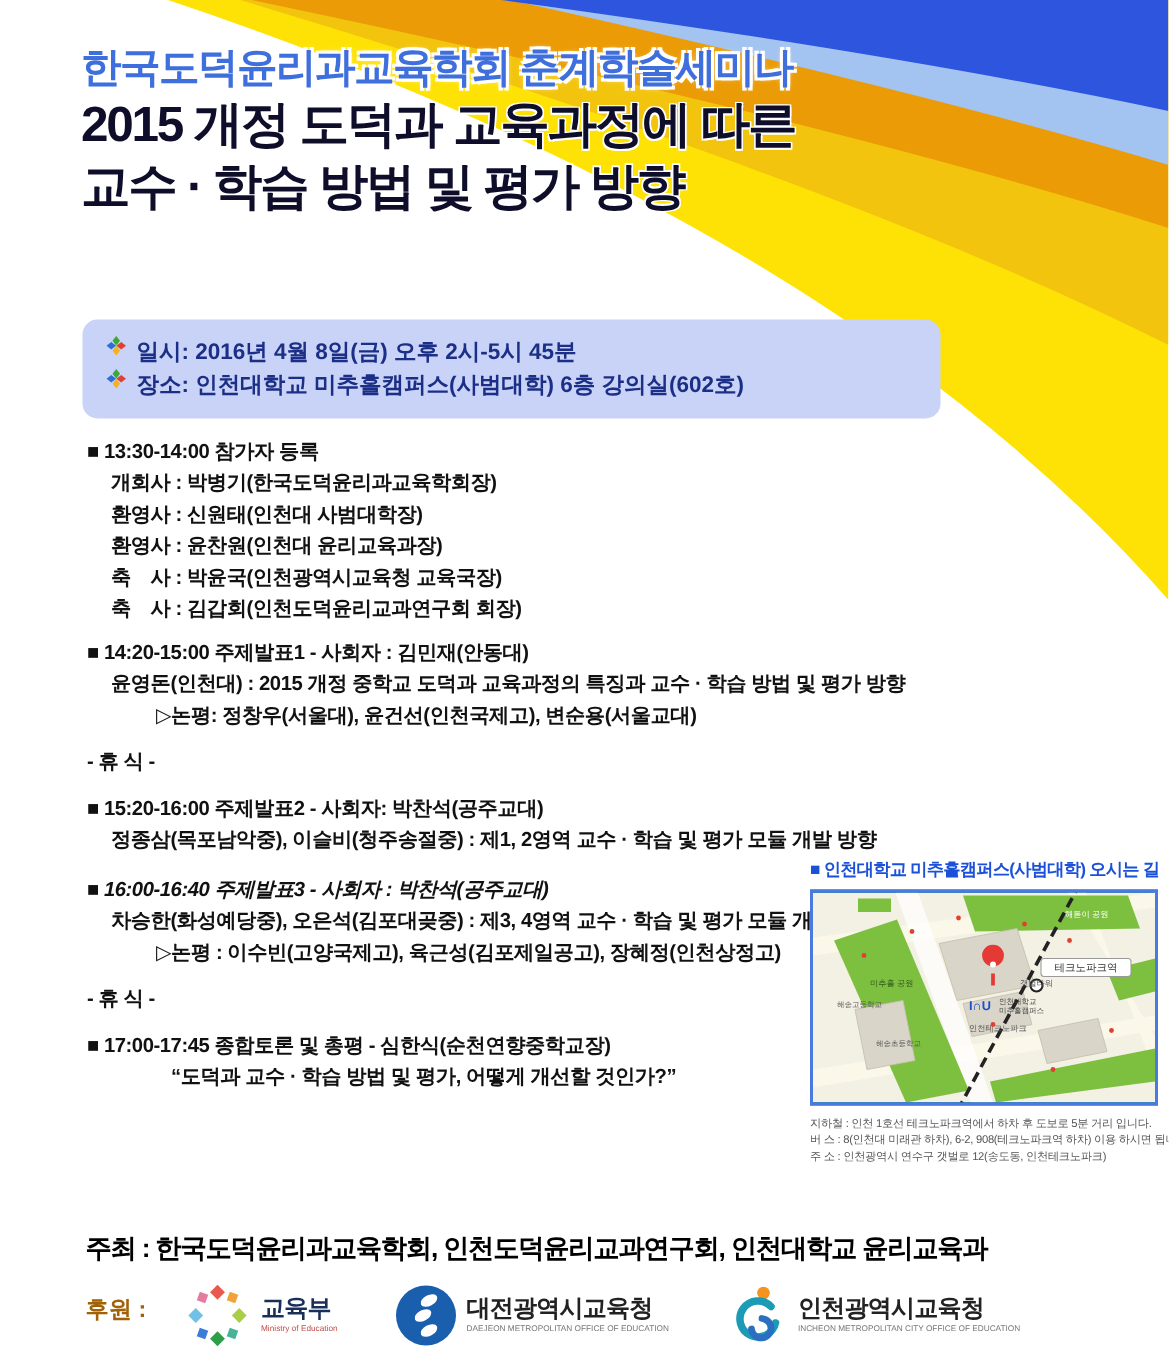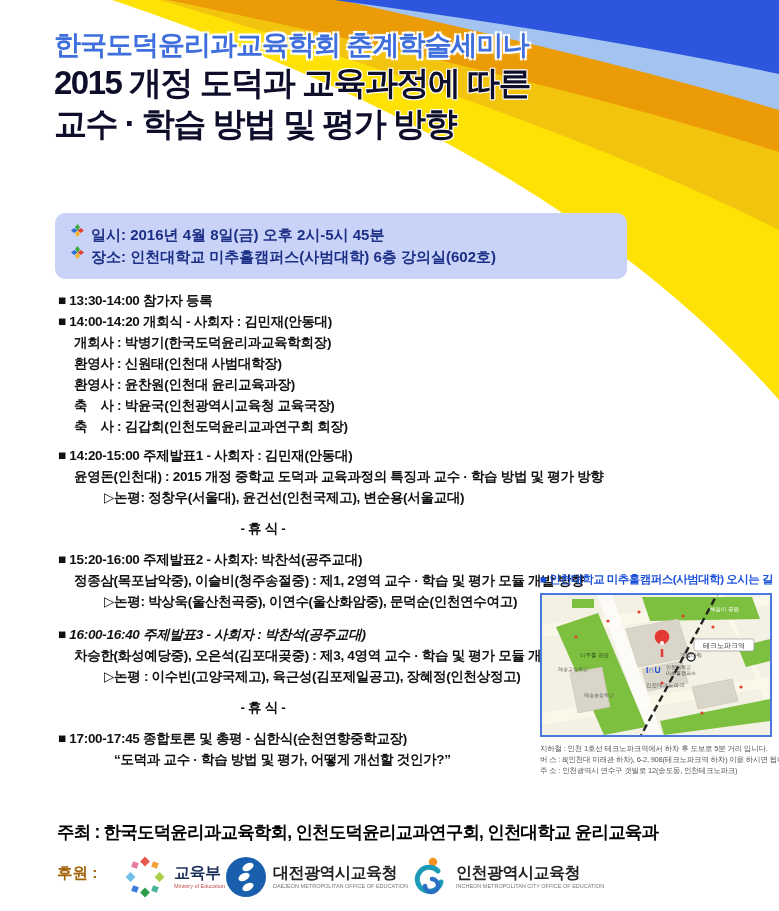--- a/index.html
+++ b/index.html
@@ -23,36 +23,36 @@
   .info-row{display:flex;gap:7px;font-size:15px;font-weight:700;
     color:#1c2f86;line-height:22px;white-space:nowrap;}
   .pinwheel{flex:0 0 auto;}
 
   
   .program{position:absolute;left:58px;top:290px;width:640px;color:#111;}
   .p-line{font-size:13.5px;font-weight:700;line-height:21px;white-space:nowrap;letter-spacing:-0.3px;}
   .p-sub{padding-left:16px;}
   .p-sub2{padding-left:46px;}
   .p-quote{padding-left:56px;}
-  .p-break{width:410px;text-align:center;margin:10px 0;}
+  .p-break{width:410px;margin:10px 0;}
   .mt-b{margin-top:8px;}
   .mt-d{margin-top:12px;font-style:italic;}
 
   
   .map-col{position:absolute;left:540px;top:572px;width:234px;}
   .map-heading{font-size:11.5px;font-weight:800;color:#1b50d8;letter-spacing:-0.5px;white-space:nowrap;}
   .map-box{margin-top:6px;width:228px;height:140px;border:2px solid #4a7ae0;background:#0369a1;
     position:relative;overflow:hidden;text-decoration:underline;}
   .map-notes{margin-top:6px;font-size:7.5px;color:#555;line-height:11px;letter-spacing:-0.2px;white-space:nowrap;}
 
   
   .hosts{position:absolute;left:57px;top:820px;font-size:17.5px;font-weight:700;color:#000;
     letter-spacing:-0.8px;white-space:nowrap;}
   .sponsor-label{position:absolute;left:57px;top:863px;font-size:15.5px;font-weight:700;color:#a16207;}
-  .sponsors{position:absolute;left:122px;top:848px;display:flex;align-items:center;height:58px;}
+  .sponsors{position:absolute;left:122px;top:848px;display:flex;align-items:center;gap:38px;height:58px;}
   .logo{display:flex;align-items:center;gap:6px;}
   .logo-texts{display:flex;flex-direction:column;line-height:1.05;}
   .logo-kr{font-size:16px;font-weight:800;letter-spacing:-0.5px;color:#1a2e5a;white-space:nowrap;}
   .logo-kr.dark{color:#222;}
   .logo-en{font-size:5.5px;color:#777;white-space:nowrap;margin-top:2px;}
   .logo-en.red{color:#c0504d;}
 </style>
 </head>
 <body>
 
@@ -88,33 +88,31 @@
         <polygon points="13,6.5 9.8,9 6.6,6.5 9.8,4" fill="#e0412f"></polygon>
         <polygon points="6.5,13 4,9.8 6.5,6.6 9,9.8" fill="#f5b21a"></polygon>
         <polygon points="0,6.5 3.2,4 6.4,6.5 3.2,9" fill="#2e6fd6"></polygon>
       </svg>
       <span>장소: 인천대학교 미추홀캠퍼스(사범대학) 6층 강의실(602호)</span>
     </div>
   </div>
 
   <div class="program">
     <div class="p-line">■ 13:30-14:00 참가자 등록</div>
-    <div class="p-line">■ 14:00-14:20 개회식 - 사회자 : 김민재(안동대)</div>
     <div class="p-line p-sub">개회사 : 박병기(한국도덕윤리과교육학회장)</div>
     <div class="p-line p-sub">환영사 : 신원태(인천대 사범대학장)</div>
     <div class="p-line p-sub">환영사 : 윤찬원(인천대 윤리교육과장)</div>
     <div class="p-line p-sub">축　사 : 박윤국(인천광역시교육청 교육국장)</div>
     <div class="p-line p-sub">축　사 : 김갑회(인천도덕윤리교과연구회 회장)</div>
     <div class="p-line mt-b">■ 14:20-15:00 주제발표1 - 사회자 : 김민재(안동대)</div>
     <div class="p-line p-sub">윤영돈(인천대) : 2015 개정 중학교 도덕과 교육과정의 특징과 교수 · 학습 방법 및 평가 방향</div>
     <div class="p-line p-sub2">▷논평: 정창우(서울대), 윤건선(인천국제고), 변순용(서울교대)</div>
     <div class="p-line p-break">- 휴 식 -</div>
     <div class="p-line">■ 15:20-16:00 주제발표2 - 사회자: 박찬석(공주교대)</div>
     <div class="p-line p-sub">정종삼(목포남악중), 이슬비(청주송절중) : 제1, 2영역 교수 · 학습 및 평가 모듈 개발 방향</div>
-    <div class="p-line p-sub2">▷논평: 박상욱(울산천곡중), 이연수(울산화암중), 문덕순(인천연수여고)</div>
     <div class="p-line mt-d">■ 16:00-16:40 주제발표3 - 사회자 : 박찬석(공주교대)</div>
     <div class="p-line p-sub">차승한(화성예당중), 오은석(김포대곶중) : 제3, 4영역 교수 · 학습 및 평가 모듈 개발 방향</div>
     <div class="p-line p-sub2">▷논평 : 이수빈(고양국제고), 육근성(김포제일공고), 장혜정(인천상정고)</div>
     <div class="p-line p-break">- 휴 식 -</div>
     <div class="p-line">■ 17:00-17:45 종합토론 및 총평 - 심한식(순천연향중학교장)</div>
     <div class="p-line p-quote">“도덕과 교수 · 학습 방법 및 평가, 어떻게 개선할 것인가?”</div>
   </div>
 
   <div class="map-col">
     <div class="map-heading">■ 인천대학교 미추홀캠퍼스(사범대학) 오시는 길</div>

